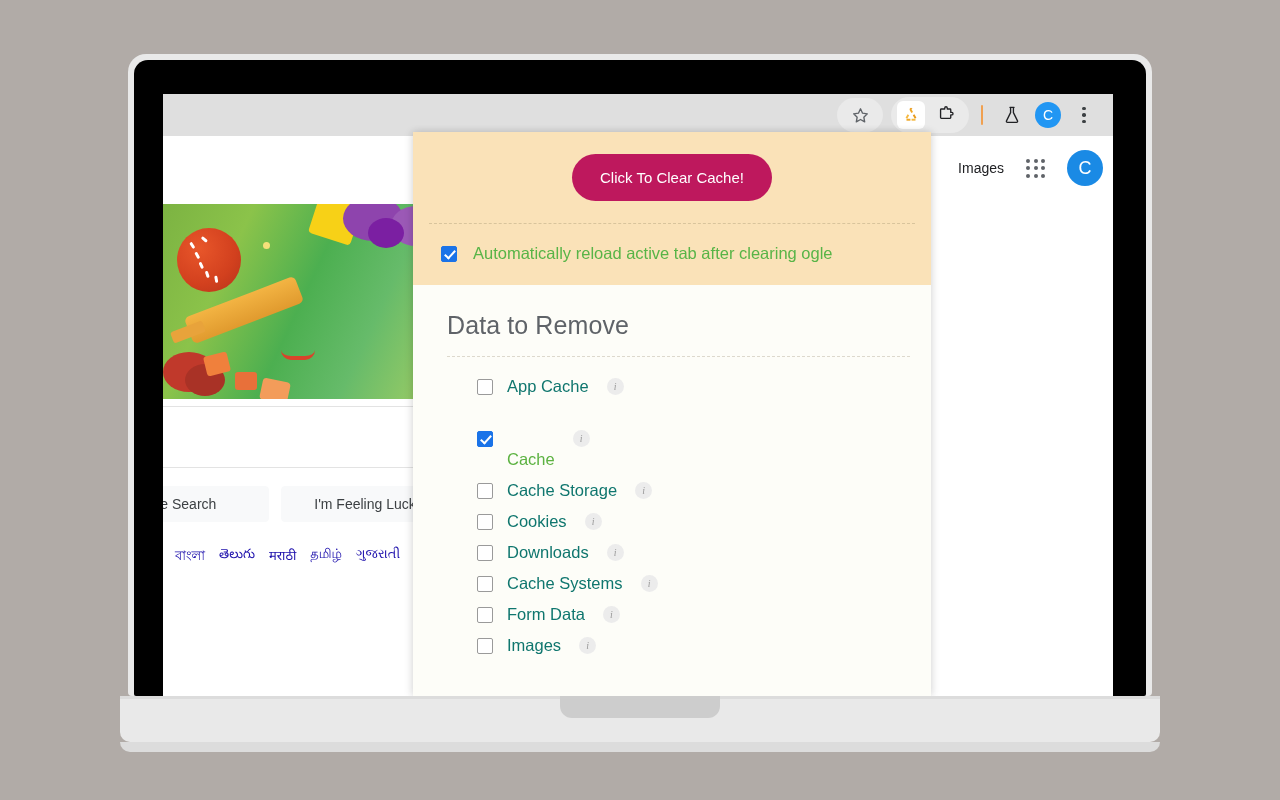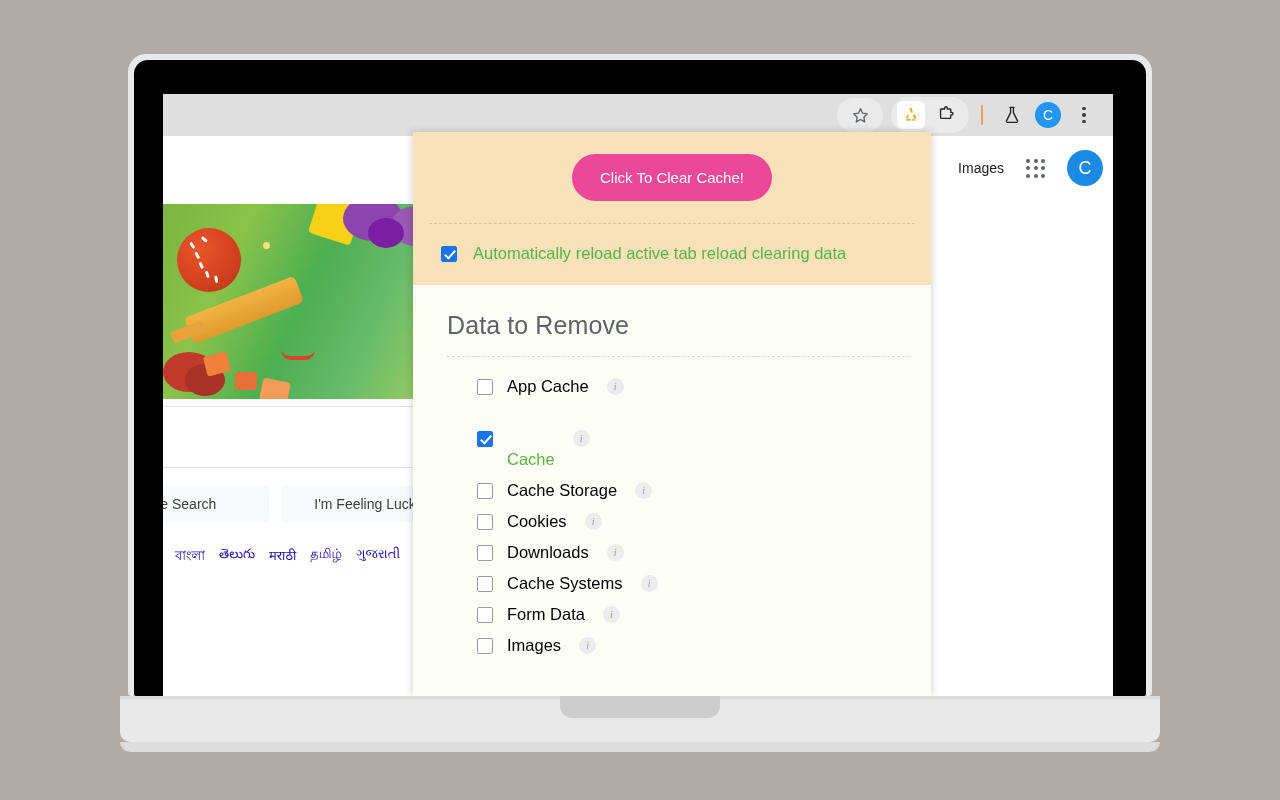--- a/index.html
+++ b/index.html
@@ -171,21 +171,21 @@
   #extension-popup {
     position: absolute; left: 250px; top: 38px; width: 518px; height: 564px;
     background: #fdfdf8;
     box-shadow: -2px 0 8px rgba(0,0,0,0.10), 2px 0 8px rgba(0,0,0,0.10);
     overflow: hidden;
   }
   #popup-header {
     background: #fae2b8; padding: 22px 0 0 0;
   }
   #clear-cache-btn {
-    display: block; margin: 0 auto; background: #ec4899; color: #fff;
+    display: block; margin: 0 auto; background: #be185d; color: #fff;
     border: none; border-radius: 26px; font-size: 15px;
     padding: 15px 28px; cursor: pointer;
     font-family: "Liberation Sans", sans-serif;
   }
   #header-divider { margin: 22px 16px 0 16px; border-top: 1px dashed #d8c49c; }
   #auto-reload-row {
     display: flex; align-items: center; gap: 16px;
     padding: 20px 0 22px 28px;
   }
   #auto-reload-label { color: #58b447; font-size: 16.5px; }
@@ -205,21 +205,21 @@
   #data-to-remove-title {
     font-size: 25px; color: #5f6368; font-weight: 400;
     padding-left: 34px; letter-spacing: 0.1px;
   }
   #body-divider { margin: 16px 18px 0 34px; border-top: 1px dashed #ddd9cd; }
   #data-list { padding: 14px 0 0 0; }
   .data-row {
     display: flex; align-items: center; gap: 14px;
     padding: 6px 0 6px 64px; cursor: pointer;
   }
-  .data-label { font-size: 16.5px; color: #000000; }
+  .data-label { font-size: 16.5px; color: #0f766e; }
   .data-label.on { color: #5cb241; margin-top: 42px; }
   .info-badge {
     width: 17px; height: 17px; border-radius: 50%; background: #ececec;
     color: #9a9a9a; font-size: 10px; font-style: italic;
     display: flex; align-items: center; justify-content: center;
     margin-left: 4px; flex: 0 0 17px; cursor: pointer;
     font-family: "Liberation Serif", serif;
   }
 </style>
 </head>
@@ -340,21 +340,21 @@
         </div>
     </div>
 
     <div id="extension-popup">
 
       <div id="popup-header">
         <button id="clear-cache-btn">Click To Clear Cache!</button>
         <div id="header-divider"></div>
         <div id="auto-reload-row">
           <div class="cbx checked"></div>
-          <div id="auto-reload-label">Automatically reload active tab reload clearing data</div>
+          <div id="auto-reload-label">Automatically reload active tab after clearing ogle</div>
         </div>
       </div>
 
       <div id="popup-body">
         <div id="data-to-remove-title">Data to Remove</div>
         <div id="body-divider"></div>
         <div id="data-list">
             <div class="data-row">
               <div class="cbx"></div>
               <div class="data-label">App Cache</div>

